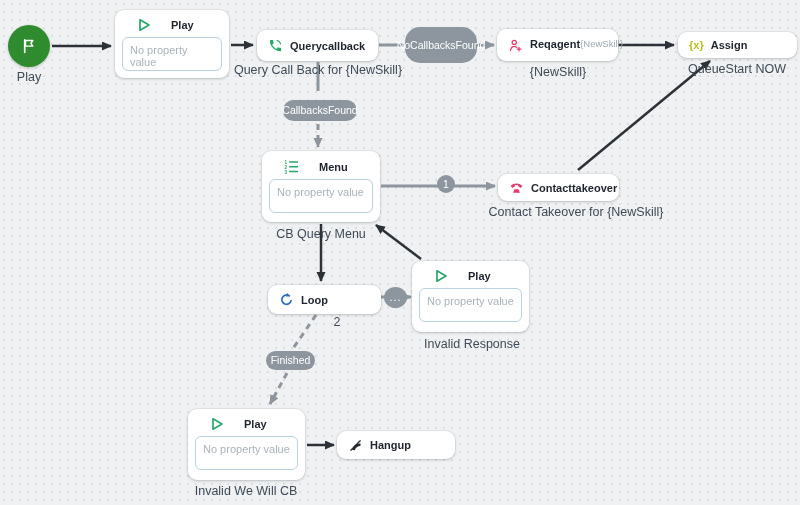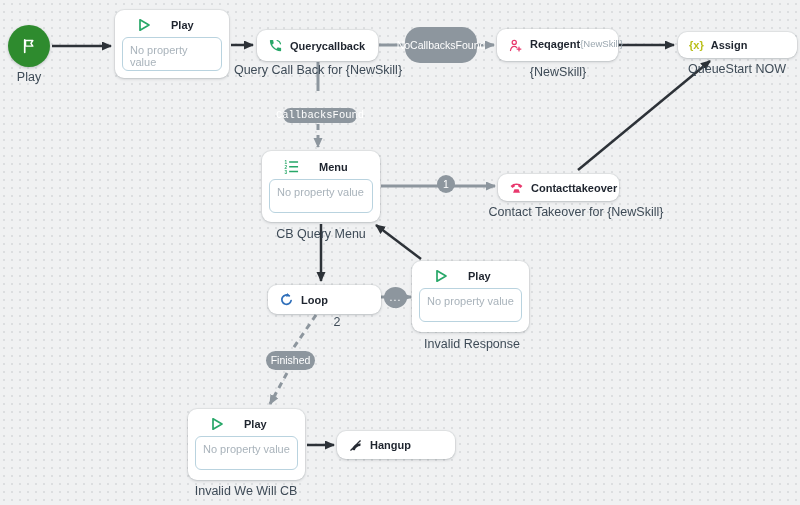--- a/index.html
+++ b/index.html
@@ -125,21 +125,21 @@
     </span>
   </div>
   <div class="nlabel" style="left:483px;top:65px;width:150px;">{NewSkill}</div>
 
   <div class="node rownode" style="left:678px;top:32px;width:119px;height:26px;">
     <span class="icon xicon">{x}</span>
     <span class="ntitle">Assign</span>
   </div>
   <div class="nlabel" style="left:662px;top:62px;width:150px;">QueueStart NOW</div>
 
-  <div class="badge pill" style="left:283px;top:108px;width:74px;height:15px;font-family:Liberation Mono, monospace;">CallbacksFound</div>
+  <div class="badge pill" style="left:283px;top:100px;width:74px;height:21px;">CallbacksFound</div>
 
   <div class="node" style="left:262px;top:151px;width:118px;height:71px;">
     <div class="hrow">
       <span class="icon">
         <svg width="15" height="15" viewBox="0 0 16 16">
           <text x="0.5" y="5" font-size="5" fill="#27a768" font-weight="bold" font-family="Liberation Sans, sans-serif">1</text>
           <text x="0.5" y="10.5" font-size="5" fill="#27a768" font-weight="bold" font-family="Liberation Sans, sans-serif">2</text>
           <text x="0.5" y="16" font-size="5" fill="#27a768" font-weight="bold" font-family="Liberation Sans, sans-serif">3</text>
           <path d="M5.5 3.2h9.5M5.5 8.2h9.5M5.5 13.2h9.5" stroke="#27a768" stroke-width="1.6"></path>
         </svg>

